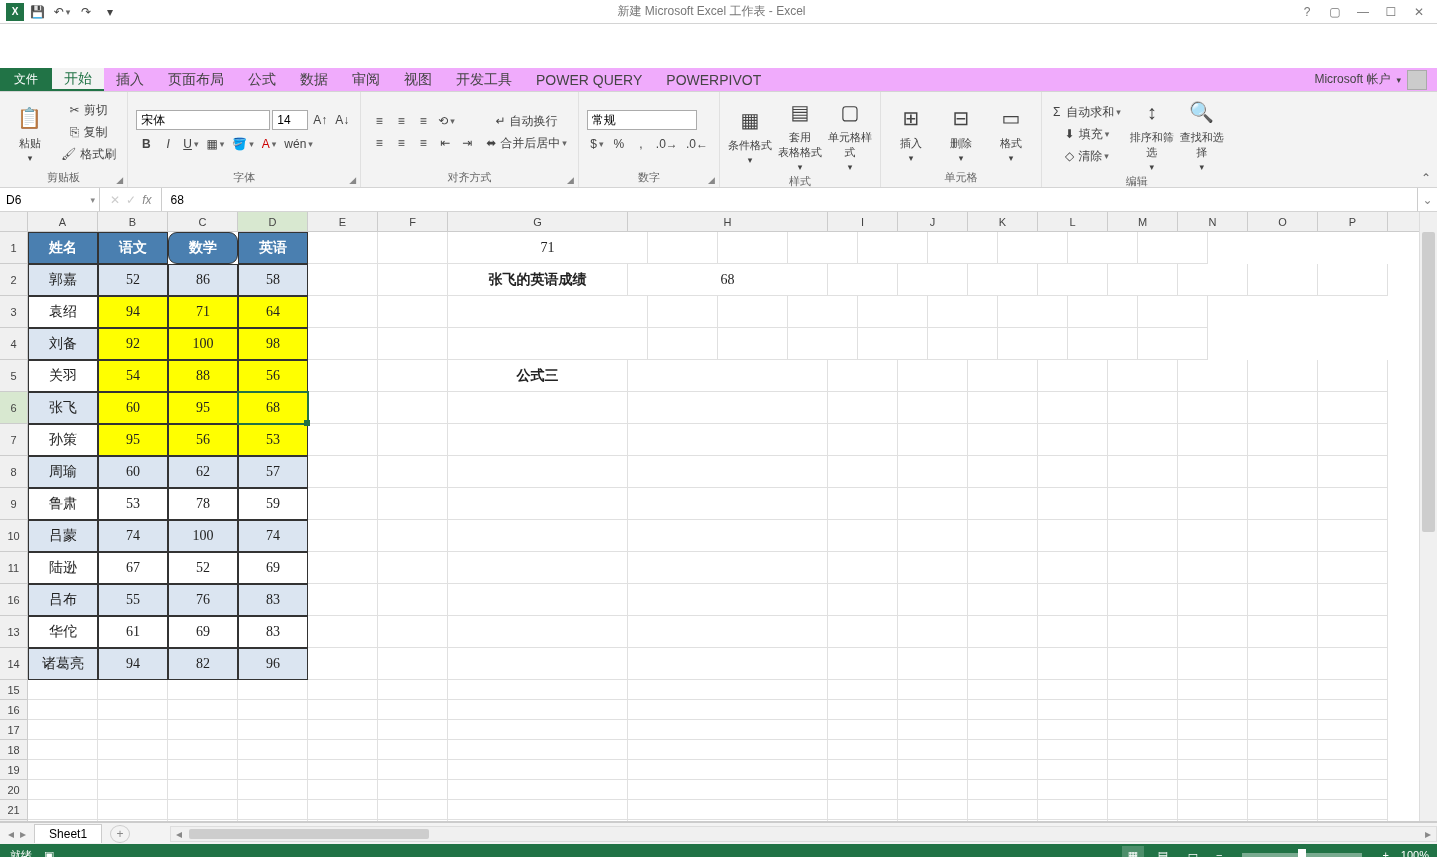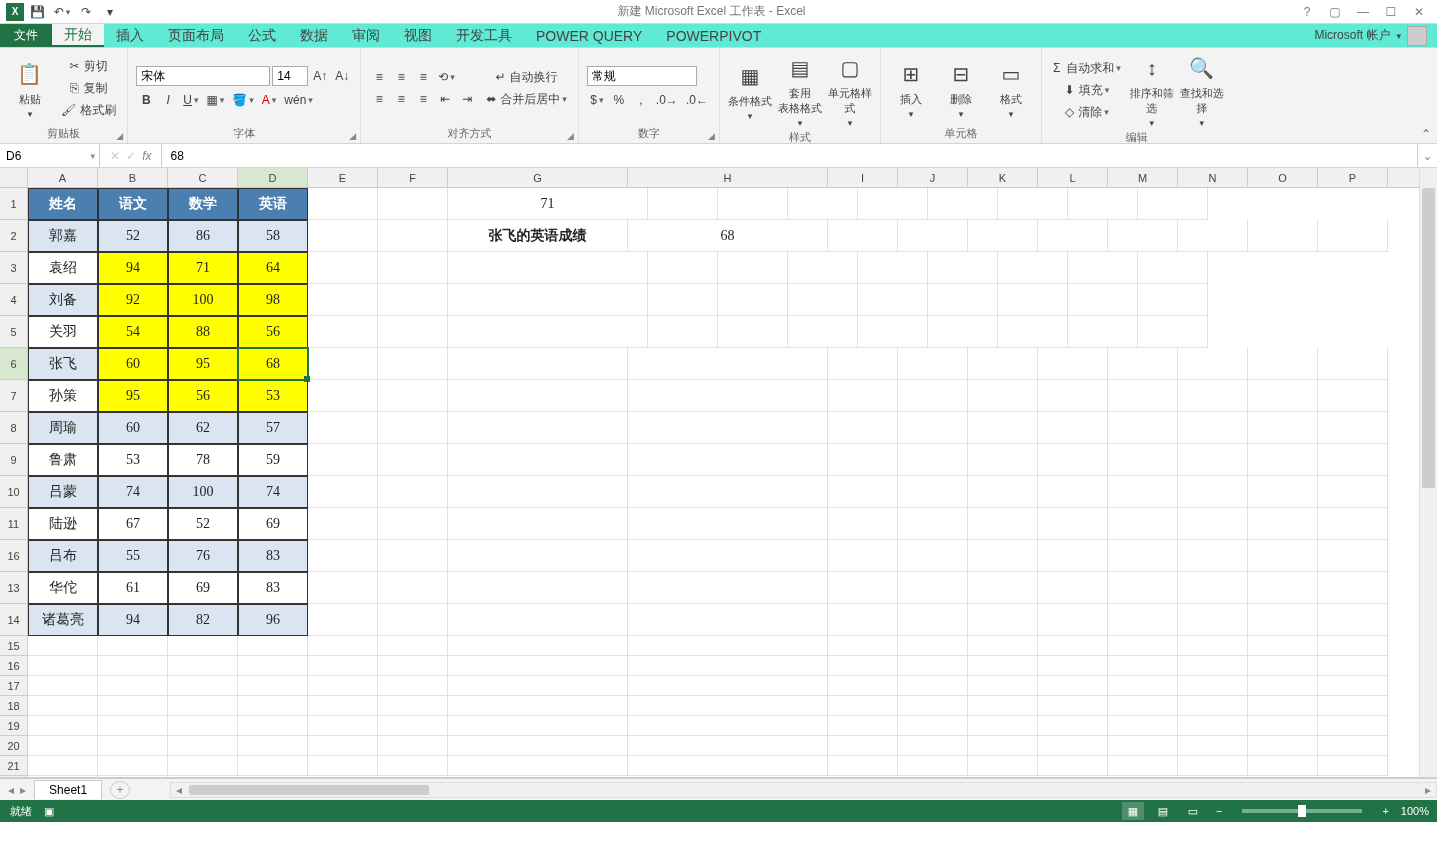--- a/index.html
+++ b/index.html
@@ -8,21 +8,21 @@
 
 .titlebar { height: 24px; background: #fff; display: flex; align-items: center; border-bottom: 1px solid #d4d4d4; }
 .titlebar .qat { display: flex; align-items: center; gap: 4px; padding: 0 6px; }
 .titlebar .qat .xl-icon { width: 18px; height: 18px; background: #217346; color: #fff; display:flex;align-items:center;justify-content:center;font-size:10px;font-weight:bold;}
 .titlebar .qat-btn { width: 20px; height: 20px; display: flex; align-items: center; justify-content: center; color: #444; cursor: pointer;}
 .titlebar .doc-title { flex: 1; text-align: center; color: #777; font-size: 12px; }
 .titlebar .win-ctrls { display: flex; gap: 8px; padding-right: 8px; color: #777;}
 .titlebar .win-ctrls span { width: 20px; text-align: center; cursor: pointer;}
 
 
-.ribbon-tabs { height: 24px; display: flex; align-items: stretch; background: #5eead4; border-bottom: 1px solid #d4d4d4;}
+.ribbon-tabs { height: 24px; display: flex; align-items: stretch; background: #f0abfc; border-bottom: 1px solid #d4d4d4; margin-top: 44px;}
 .ribbon-tabs .file-tab { background: #217346; color: #fff; padding: 0 14px; display: flex; align-items: center; font-size: 12px;}
 .ribbon-tabs .tab { padding: 0 12px; display: flex; align-items: center; color: #444; cursor: pointer; font-size: 14px;}
 .ribbon-tabs .tab.active { color: #217346; border-bottom: 2px solid #217346; background: #f3f3f3;}
 .ribbon-tabs .account { margin-left: auto; padding: 0 10px; display: flex; align-items: center; gap: 6px; color: #444;}
 .ribbon-tabs .avatar { width: 20px; height: 20px; background: #ccc; border: 1px solid #aaa;}
 
 
 .ribbon { height: 96px; background: #f3f3f3; border-bottom: 1px solid #d4d4d4; display: flex; position: relative;}
 .ribbon-group { border-right: 1px solid #e0e0e0; padding: 4px 8px 2px 8px; display: flex; flex-direction: column; justify-content: space-between;}
 .ribbon-group .group-body { display: flex; gap: 6px; flex: 1;}
@@ -340,21 +340,21 @@
       <div class="row-h small">18</div>
       <div class="row-h small">19</div>
       <div class="row-h small">20</div>
       <div class="row-h small">21</div>
       <div class="row-h small">22</div>
     </div>
   <div class="cells" id="cells">
       <div class="row">
         <div class="cell hdr-blue" style="width: 70px;">姓名</div>
         <div class="cell hdr-blue" style="width: 70px;">语文</div>
-        <div class="cell hdr-blue" style="width: 70px;">数学</div>
+        <div class="cell hdr-blue" style="width: 70px; border-radius: 9px;">数学</div>
         <div class="cell hdr-blue" style="width: 70px;">英语</div>
         <div class="cell" style="width: 70px;"></div>
         <div class="cell" style="width: 70px;"></div>
         <div class="cell" style="width: 200px;">71</div>
         <div class="cell" style="width: 70px;"></div>
         <div class="cell" style="width: 70px;"></div>
         <div class="cell" style="width: 70px;"></div>
         <div class="cell" style="width: 70px;"></div>
         <div class="cell" style="width: 70px;"></div>
         <div class="cell" style="width: 70px;"></div>
@@ -413,20 +413,21 @@
         <div class="cell" style="width: 70px;"></div>
         <div class="cell" style="width: 70px;"></div>
       </div>
       <div class="row">
         <div class="cell band-b" style="width: 70px;">关羽</div>
         <div class="cell yellow" style="width: 70px;">54</div>
         <div class="cell yellow" style="width: 70px;">88</div>
         <div class="cell yellow" style="width: 70px;">56</div>
         <div class="cell" style="width: 70px;"></div>
         <div class="cell" style="width: 70px;"></div>
+        <div class="cell g-bold" style="width: 180px;">公式三</div>
         <div class="cell" style="width: 200px;"></div>
         <div class="cell" style="width: 70px;"></div>
         <div class="cell" style="width: 70px;"></div>
         <div class="cell" style="width: 70px;"></div>
         <div class="cell" style="width: 70px;"></div>
         <div class="cell" style="width: 70px;"></div>
         <div class="cell" style="width: 70px;"></div>
         <div class="cell" style="width: 70px;"></div>
         <div class="cell" style="width: 70px;"></div>
       </div>

